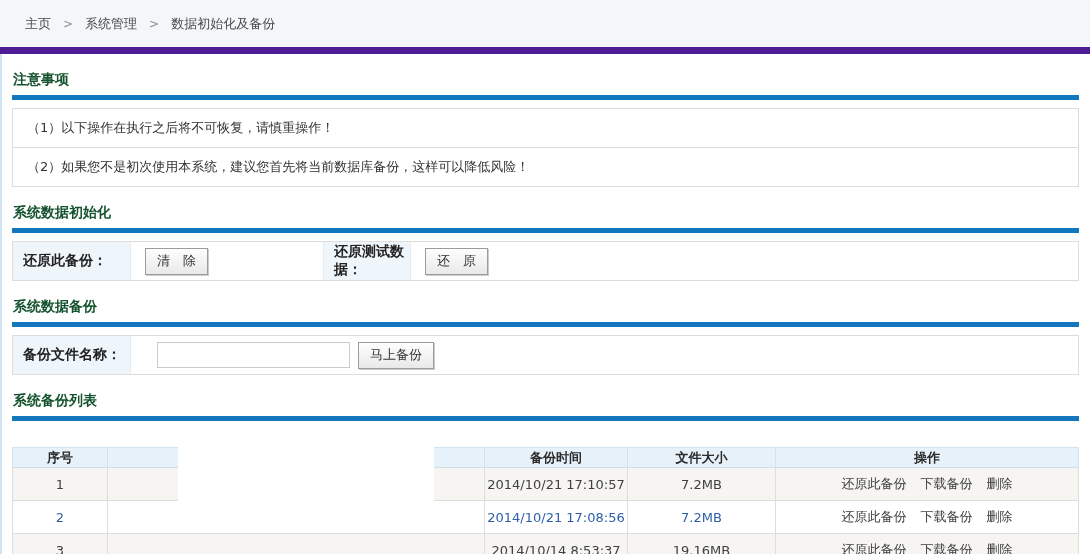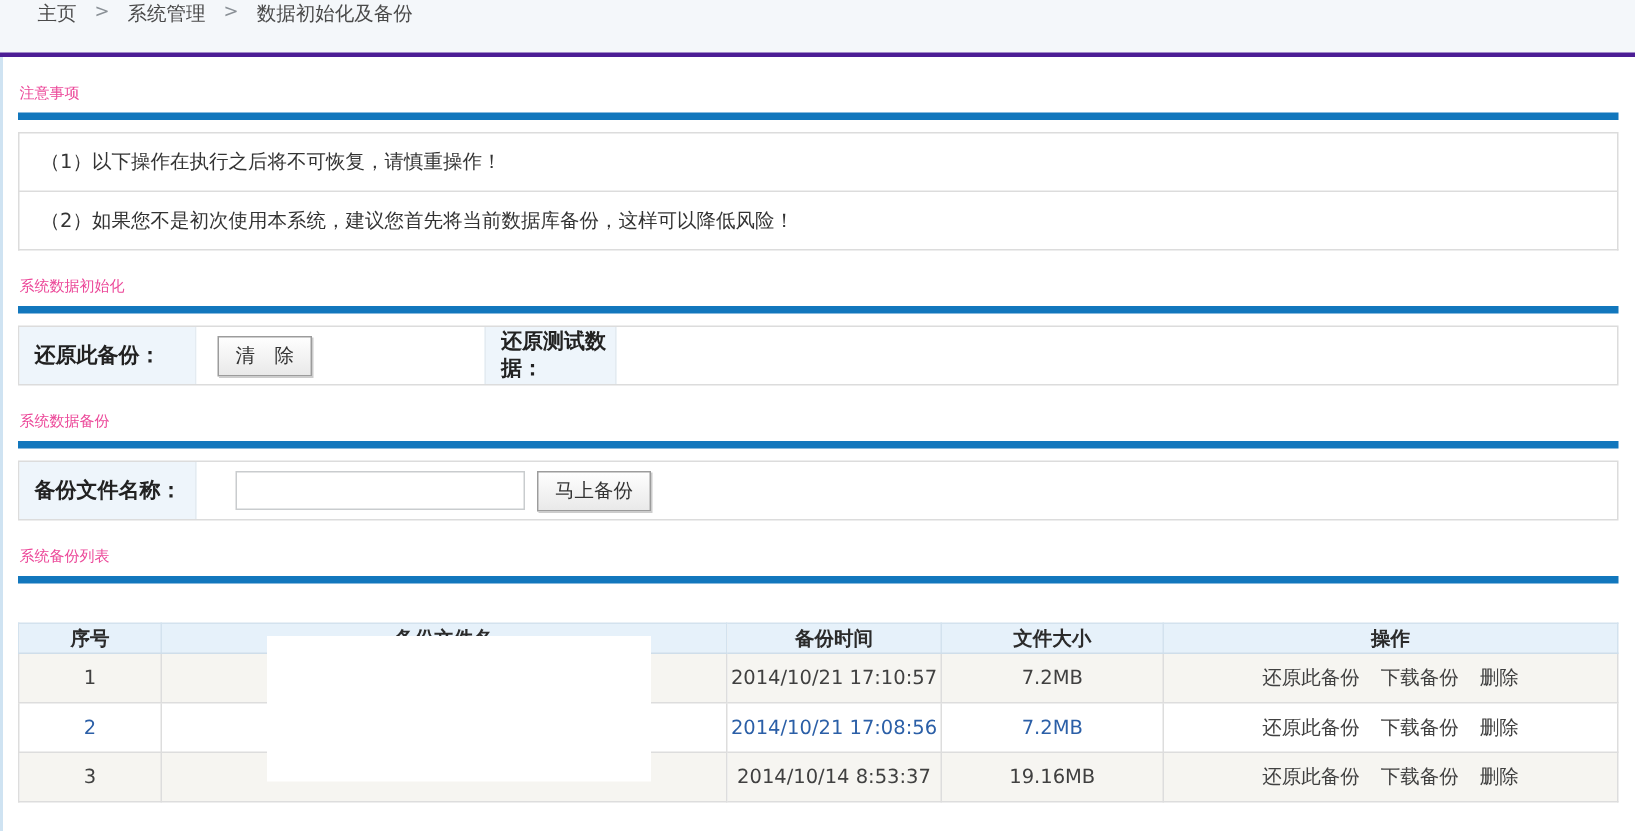--- a/index.html
+++ b/index.html
@@ -7,40 +7,40 @@
   body {
     font-family: "DejaVu Sans", "Liberation Sans", sans-serif;
     font-size: 13px;
     color: #3c3c3c;
     background: #ffffff;
     position: relative;
     overflow: hidden;
   }
   
   .crumb-bar {
-    height: 38px;
+    height: 54px;
     background: #f4f7fa;
-    border-bottom: 3px solid #4c1d95;
-    display: flex;
-    align-items: flex-start;
+    border-bottom: 7px solid #4c1d95;
+    display: flex;
+    align-items: center;
     padding-left: 25px;
     color: #4a4a4a;
   }
   .crumb-bar a { color: #4a4a4a; text-decoration: none; }
   .crumb-sep { color: #8a9096; margin: 0 12px; font-size: 12px; }
   
   .content {
     border-left: 2px solid #cfe3f2;
     padding: 0 11px 0 10px;
     height: 516px;
   }
   .section-title {
-    color: #ec4899;
-    font-weight: normal;
-    font-size: 10px;
+    color: #14532d;
+    font-weight: bold;
+    font-size: 14px;
     padding: 17px 0 6px 1px;
   }
   .blue-bar { height: 5px; background: #1277bd; }
   
   .notes { margin-top: 8px; }
   .note-row {
     border: 1px solid #dcdcdc;
     padding: 10px 14px;
     color: #333333;
     background: #ffffff;
@@ -165,20 +165,23 @@
   </div>
 
   <div class="section-title">系统数据初始化</div>
   <div class="blue-bar"></div>
   <div class="form-row">
     <div class="cell-label lbl-w1">还原此备份：</div>
     <div class="cell-field fld-w1">
       <button class="btn">清　除</button>
     </div>
     <div class="cell-label lbl-w2">还原测试数据：</div>
+    <div class="cell-field grow">
+      <button class="btn">还　原</button>
+    </div>
   </div>
 
   <div class="section-title">系统数据备份</div>
   <div class="blue-bar"></div>
   <div class="form-row">
     <div class="cell-label lbl-w1">备份文件名称：</div>
     <div class="cell-field grow" style="padding-left:8px;margin-left:18px;">
       <input class="txt-input" type="text" value="" style="">
       <button class="btn">马上备份</button>
     </div>

